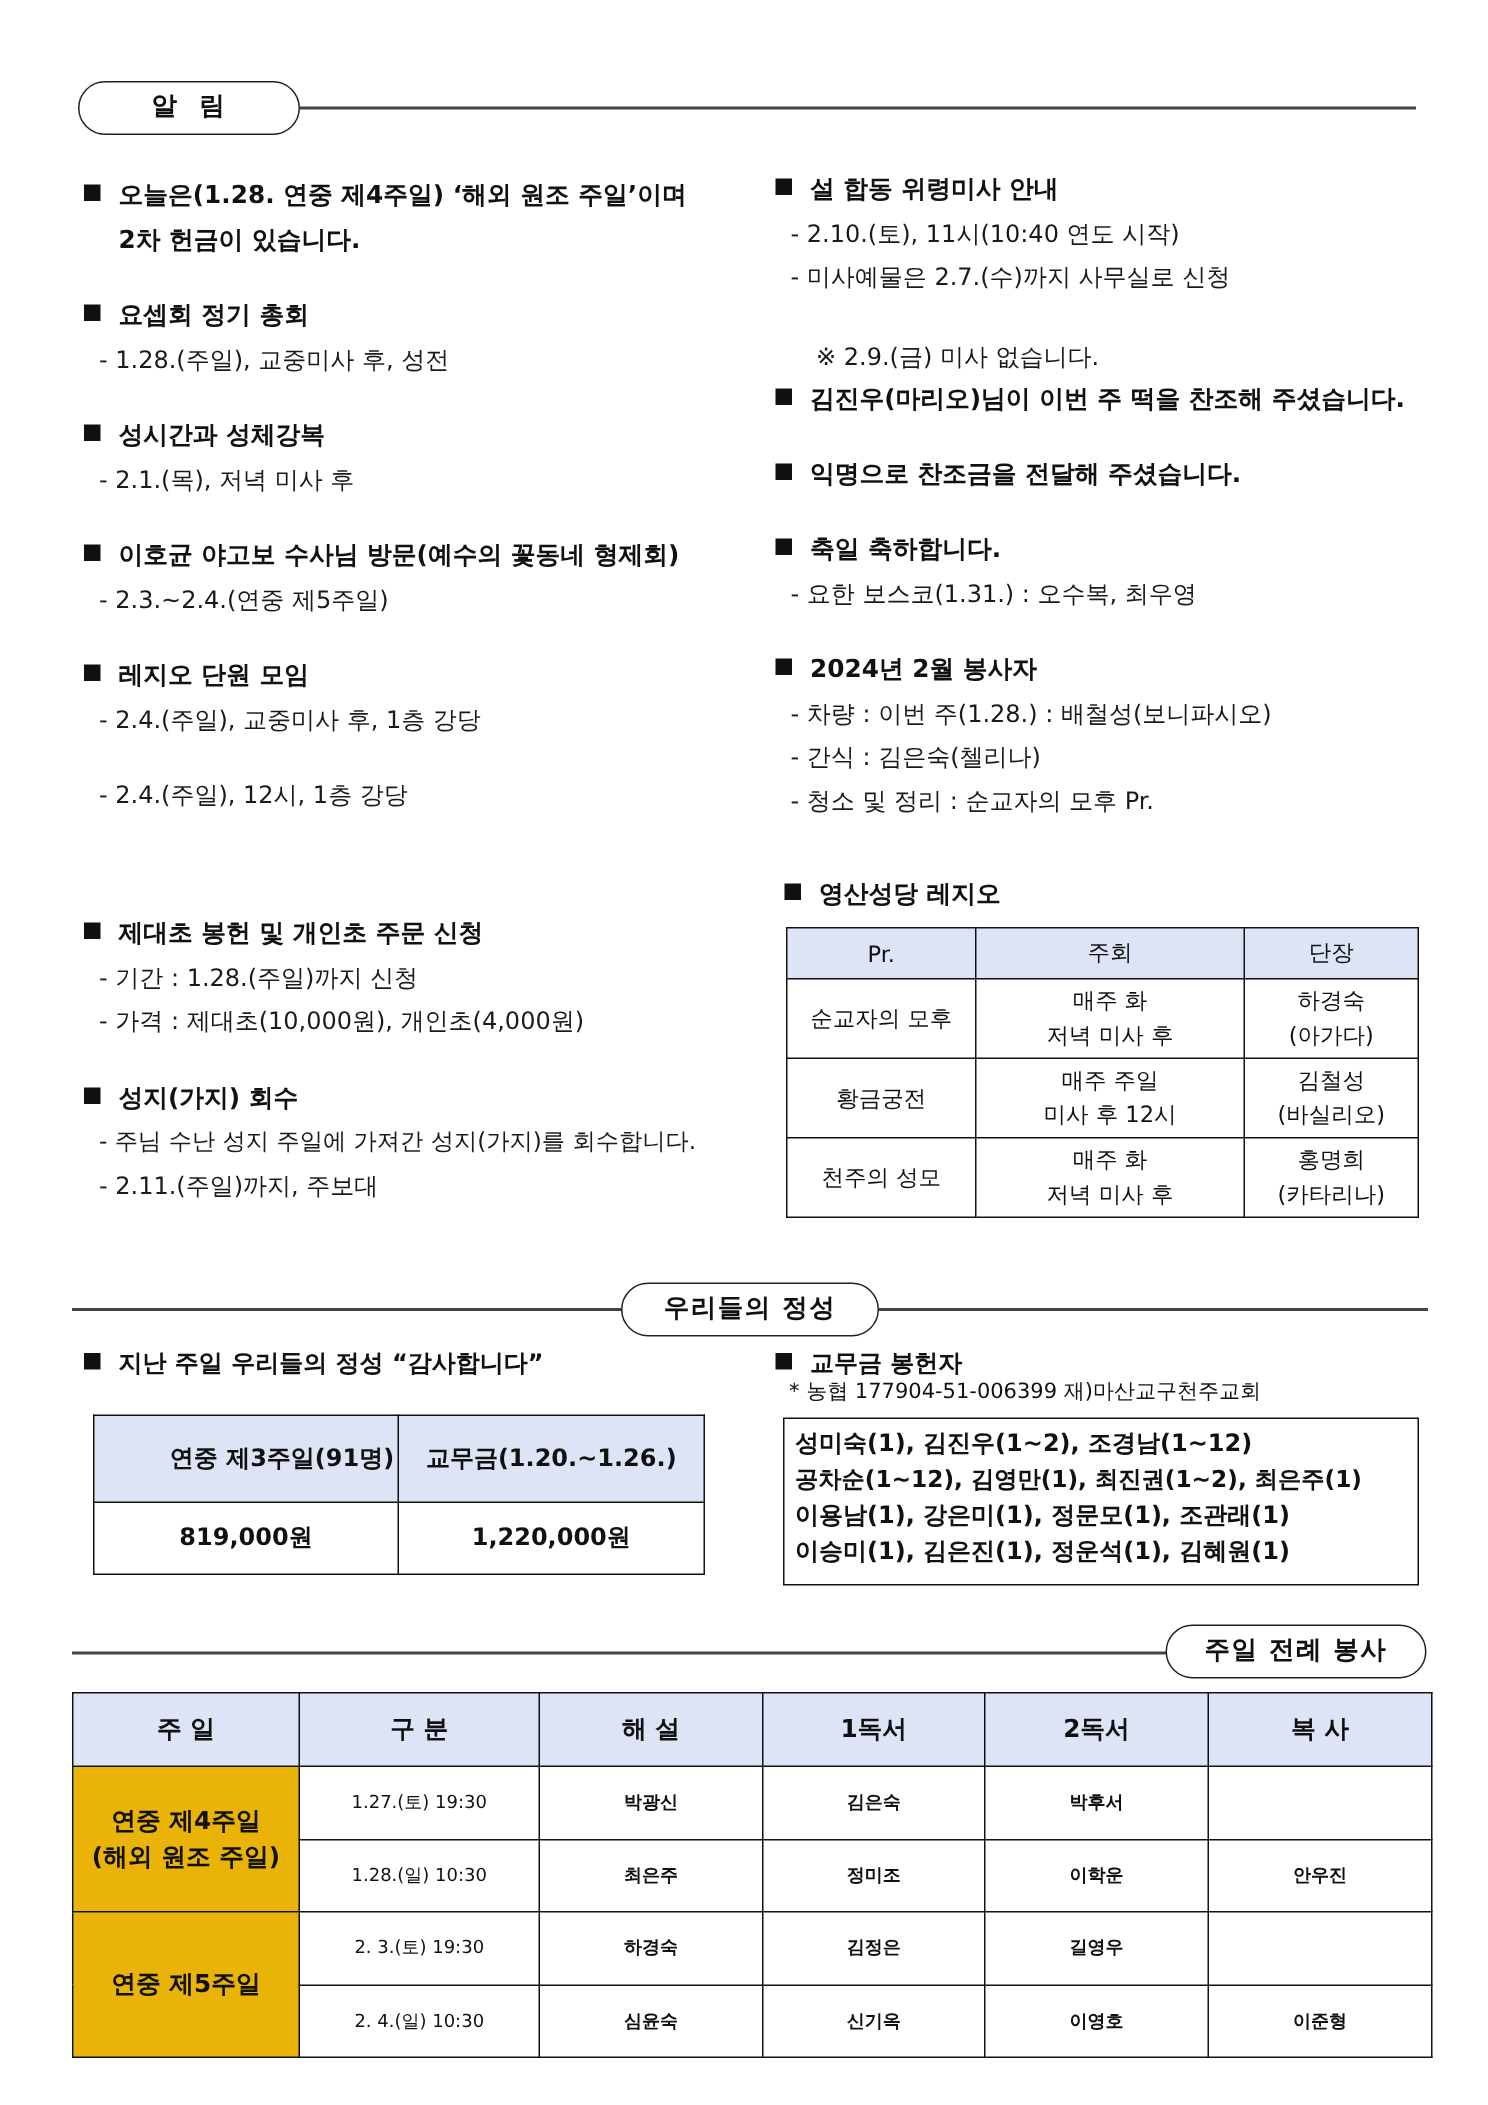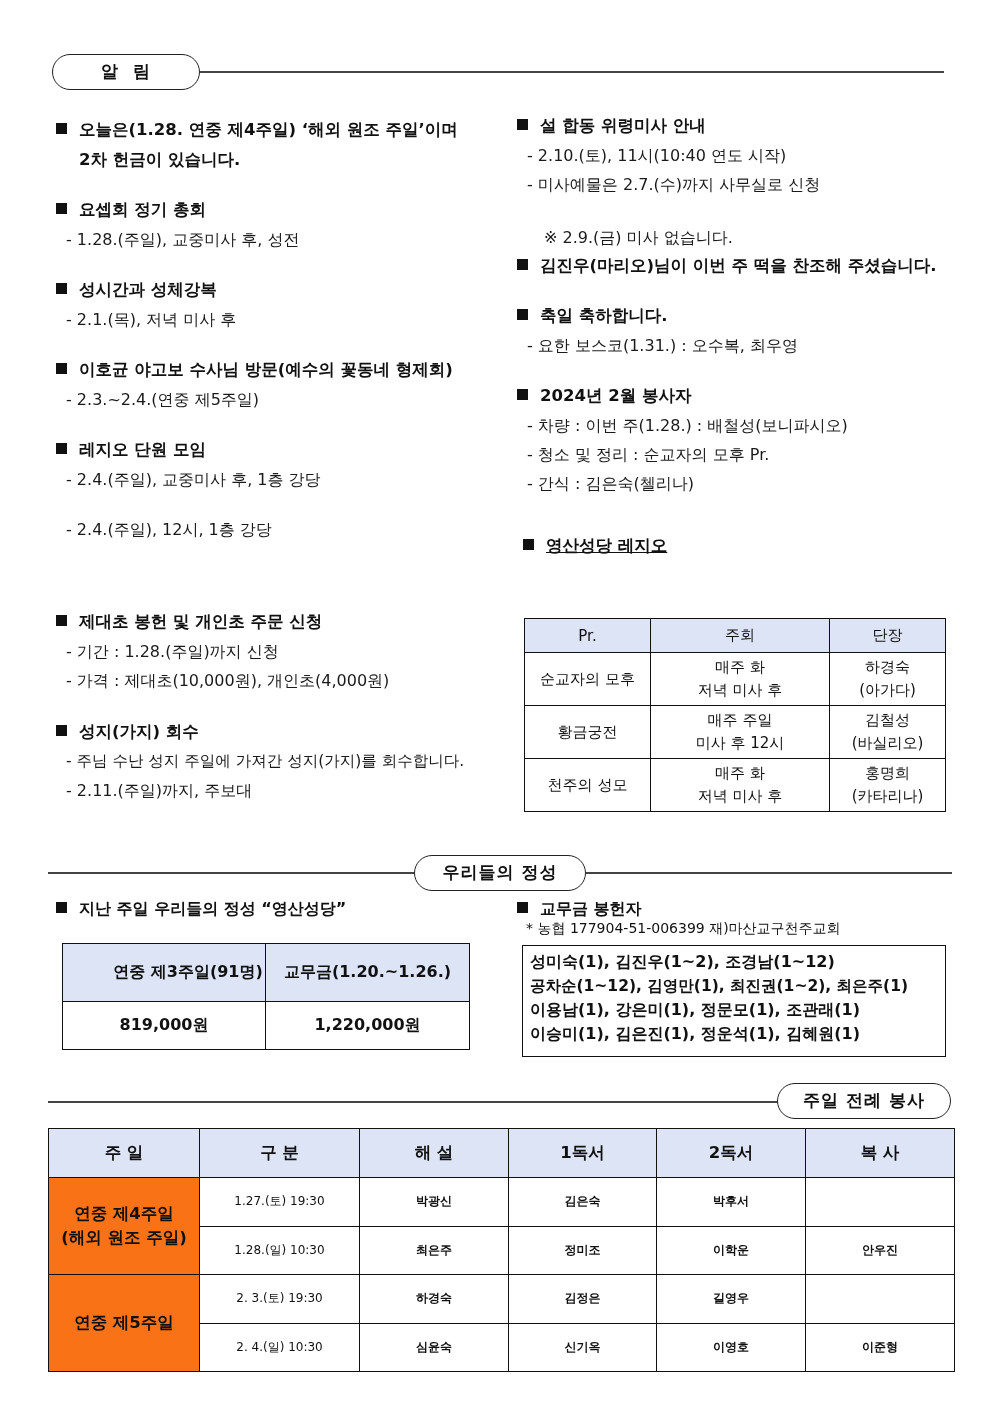--- a/index.html
+++ b/index.html
@@ -31,21 +31,21 @@
   .offer th { font-size: 16px; height: 58px; font-weight: bold; }
   .offer td { font-size: 16px; height: 48px; font-weight: bold; }
 
   .donor-box {
     position: absolute; border: 1.5px solid #111; padding: 4px 7px;
     font-size: 16px; line-height: 24px; font-weight: bold;
   }
 
   .service th { font-size: 16.5px; height: 49px; font-weight: bold; }
   .service td { font-size: 12px; height: 48.5px; font-weight: bold; }
-  .service td.week { background: #f97316; font-size: 16.5px; line-height: 24px; }
+  .service td.week { background: #eab308; font-size: 16.5px; line-height: 24px; }
   .service td.date { font-weight: normal; }
 </style>
 </head>
 <body>
 
 <div class="pill" style="left:52px; top:54px; width:148px; height:36px; line-height:33px; white-space:pre;">알  림</div>
 <div class="hline" style="left:200px; top:71px; width:744px;"></div>
 
 <div class="col" style="left:56px; top:115px; width:450px;">
   <div class="item" style="height:80px;">
@@ -86,32 +86,35 @@
 <div class="col" style="left:517px; top:111px; width:440px;">
   <div class="item" style="height:140px;">
     <div class="item-title"><span class="sq"></span><span>설 합동 위령미사 안내</span></div>
     <div class="sub">- 2.10.(토), 11시(10:40 연도 시작)</div>
     <div class="sub">- 미사예물은 2.7.(수)까지 사무실로 신청</div>
     <div class="sub indent">※ 2.9.(금) 미사 없습니다.</div>
   </div>
   <div class="item" style="height:50px;">
     <div class="item-title"><span class="sq"></span><span>김진우(마리오)님이 이번 주 떡을 찬조해 주셨습니다.</span></div>
   </div>
+  <div class="item" style="height:50px;">
+    <div class="item-title"><span class="sq"></span><span>익명으로 찬조금을 전달해 주셨습니다.</span></div>
+  </div>
   <div class="item" style="height:80px;">
     <div class="item-title"><span class="sq"></span><span>축일 축하합니다.</span></div>
     <div class="sub">- 요한 보스코(1.31.) : 오수복, 최우영</div>
   </div>
   <div class="item" style="height:150px;">
     <div class="item-title"><span class="sq"></span><span>2024년 2월 봉사자</span></div>
     <div class="sub">- 차량 : 이번 주(1.28.) : 배철성(보니파시오)</div>
+    <div class="sub">- 간식 : 김은숙(첼리나)</div>
     <div class="sub">- 청소 및 정리 : 순교자의 모후 Pr.</div>
-    <div class="sub">- 간식 : 김은숙(첼리나)</div>
   </div>
   <div class="item">
-    <div class="item-title" style="padding-left:6px;text-decoration:underline;"><span class="sq"></span><span>영산성당 레지오</span></div>
+    <div class="item-title" style="padding-left:6px;"><span class="sq"></span><span>영산성당 레지오</span></div>
   </div>
 </div>
 
 <table class="legio" style="left:524px; top:618px; width:422px;">
   <tbody>
       <tr>
     <th style="width:126px;">Pr.</th>
     <th style="width:179px;">주회</th>
     <th>단장</th>
   </tr>
@@ -149,21 +152,21 @@
         </td>
   </tr>
 </tbody>
   </table>
 
 <div class="hline" style="left:48px; top:872px; width:368px;"></div>
 <div class="pill" style="left:414px; top:855px; width:172px; height:36px; line-height:33px;">우리들의 정성</div>
 <div class="hline" style="left:586px; top:872px; width:366px;"></div>
 
 <div class="item-title" style="position:absolute; left:56px; top:894px; font-size:16px;">
-  <span class="sq"></span><span>지난 주일 우리들의 정성 “영산성당”</span>
+  <span class="sq"></span><span>지난 주일 우리들의 정성 “감사합니다”</span>
 </div>
 
 <table class="offer" style="left:62px; top:943px; width:408px;">
   <tbody>
       <tr>
     <th style="width:203px;padding-left:48px;">연중 제3주일(91명)</th>
     <th>교무금(1.20.~1.26.)</th>
   </tr>
   <tr>
     <td>819,000원</td>

